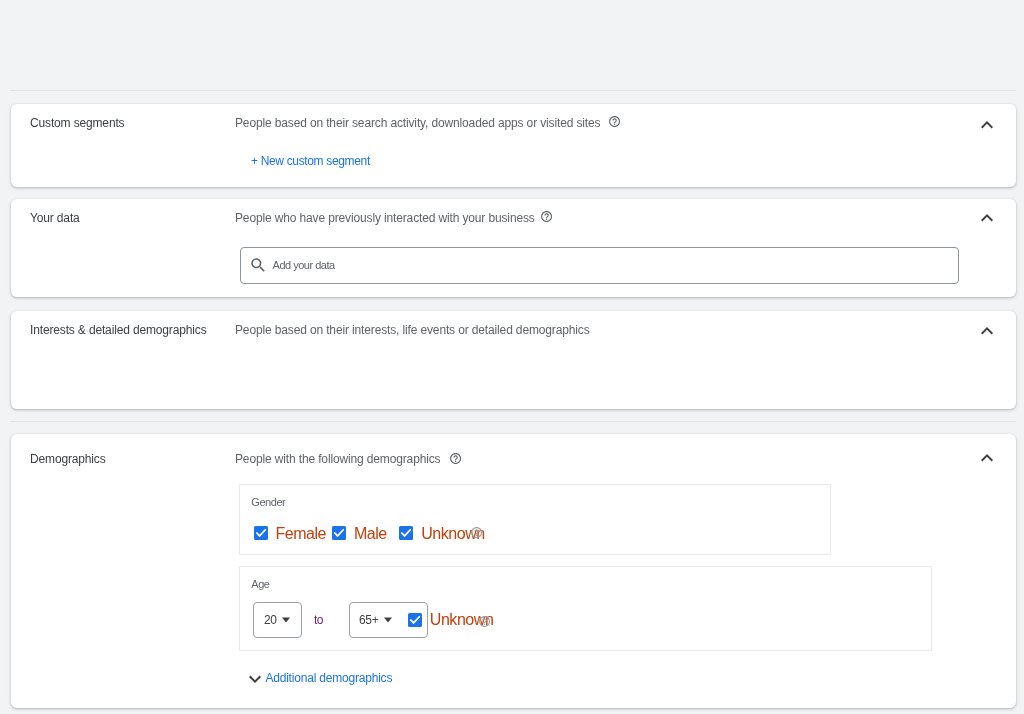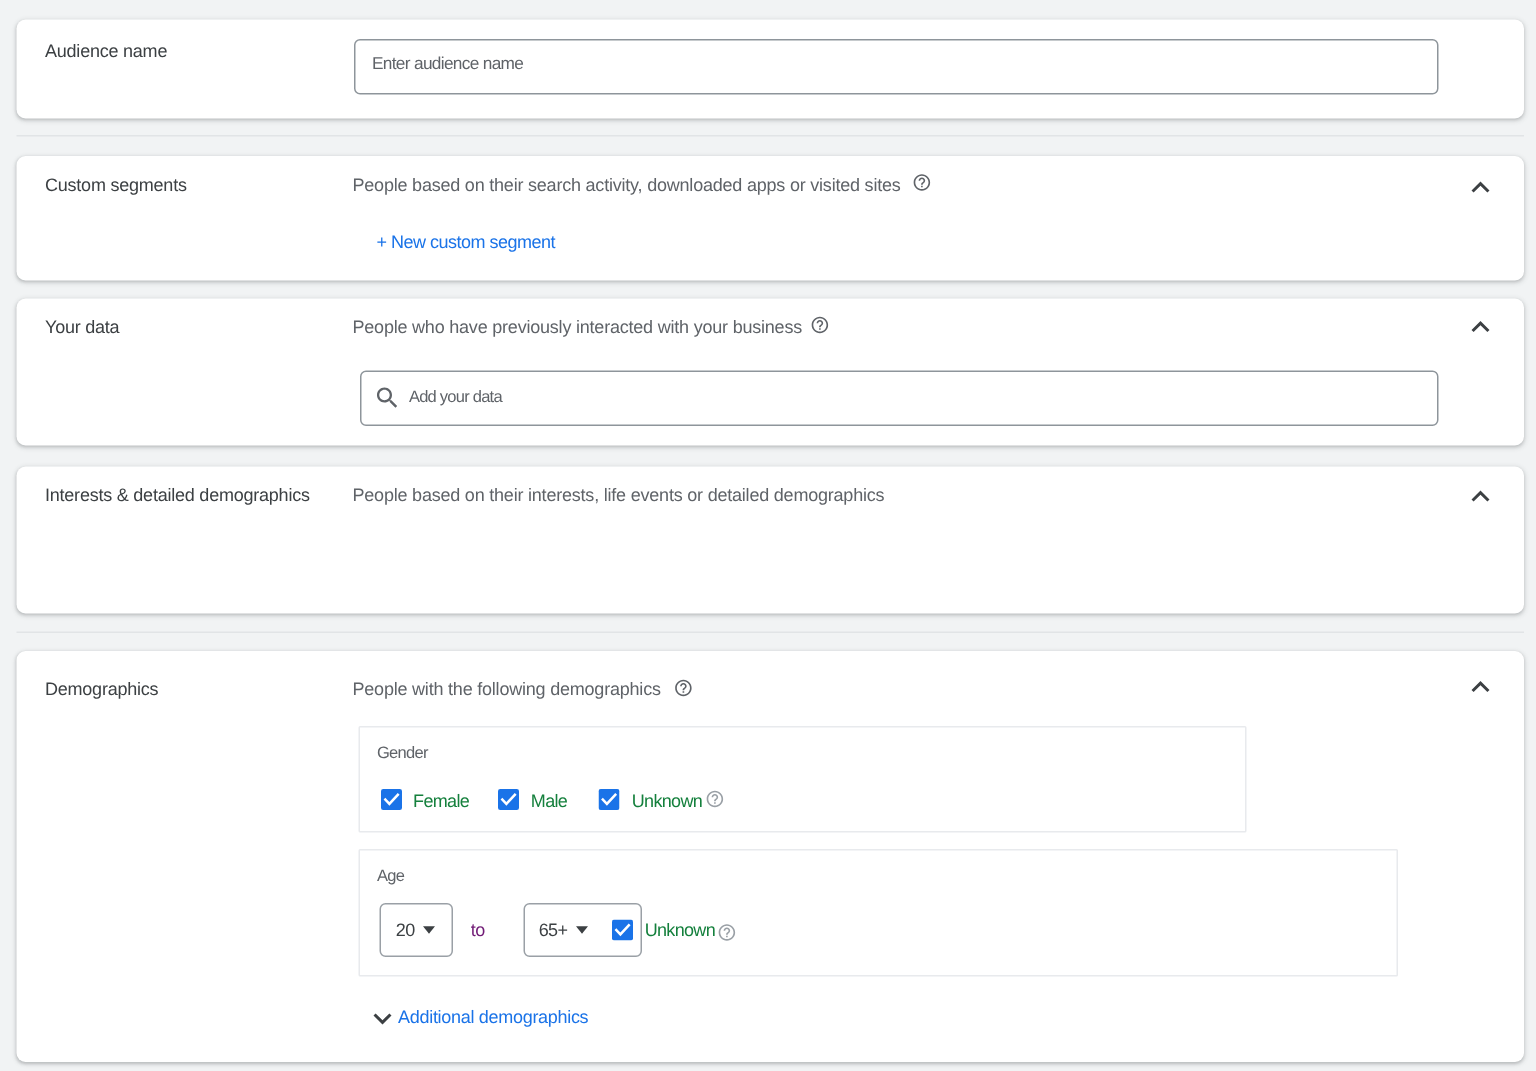--- a/index.html
+++ b/index.html
@@ -80,21 +80,21 @@
   }
   .grouptitle {
     position:absolute;
     font-size:11px; color:#5f6368;
     line-height:14px; white-space:nowrap;
     letter-spacing:-0.45px;
   }
   .cb { position:absolute; display:block; line-height:0; cursor:pointer; }
   .cbtxt {
     position:absolute;
-    font-size:12px; color:#15803d;
+    font-size:16px; color:#c2410c;
     white-space:nowrap; line-height:16px;
     letter-spacing:-0.45px;
   }
   .dd {
     position:absolute;
     border:1px solid #9aa0a6;
     border-radius:4px;
     background:#fff;
     cursor:pointer;
   }
@@ -105,24 +105,20 @@
   .tolbl {
     position:absolute; font-size:12px; color:#701a75;
     line-height:16px; white-space:nowrap; letter-spacing:-0.4px;
   }
 </style>
 </head>
 <body>
 
 <div class="page">
 
-  <div class="card" style="top:13px;height:66px">
-    <div class="lbl" style="left:19px;top:13px">Audience name</div>
-    <input class="txtfield" style="left: 224.5px; top: 13px; width: 723.5px; height: 37px; padding: 0px 0px 2.5px 11.5px;" placeholder="Enter audience name">
-  </div>
 
   <div class="sep" style="top:90px"></div>
 
   <div class="card" style="top:104px;height:83px">
     <div class="lbl" style="left:19px;top:11px">Custom segments</div>
     <div class="desc" style="left:224px;top:11px">People based on their search activity, downloaded apps or visited sites</div>
     <span class="ico help" style="left:596.7px;top:11.4px">
       <svg width="13.2" height="13.2" viewBox="0 0 24 24">
           <path fill="#5f6368" d="M11 18h2v-2h-2v2zM12 2C6.48 2 2 6.48 2 12s4.48 10 10 10 10-4.48 10-10S17.52 2 12 2zm0 18c-4.41 0-8-3.59-8-8s3.59-8 8-8 8 3.59 8 8-3.59 8-8 8zm0-14c-2.21 0-4 1.79-4 4h2c0-1.1.9-2 2-2s2 .9 2 2c0 2-3 1.75-3 5h2c0-2.25 3-2.5 3-5 0-2.21-1.79-4-4-4z"></path>
         </svg>

